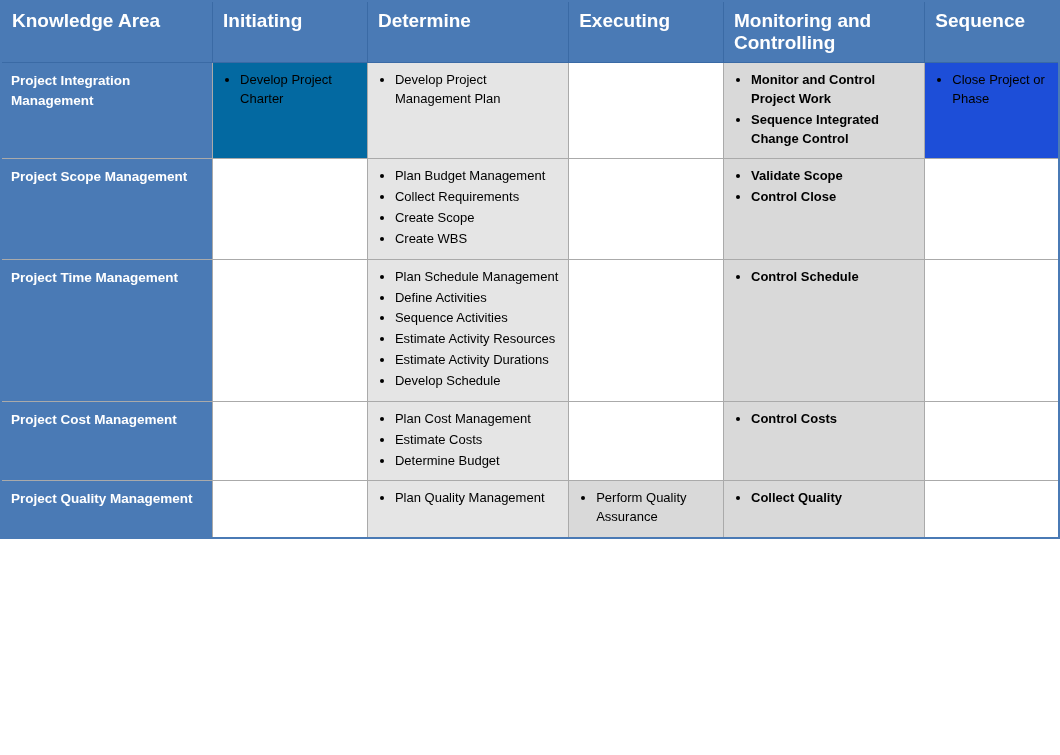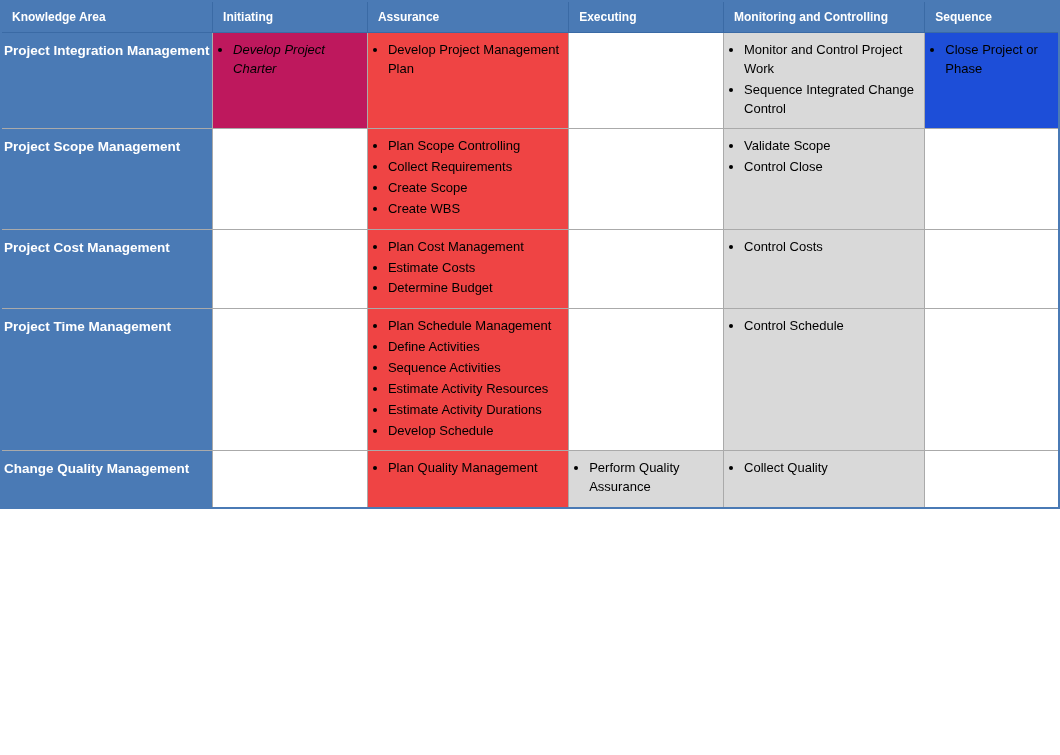--- a/index.html
+++ b/index.html
@@ -14,52 +14,52 @@
       border: 2px solid #4a7ab5;
     }
     th {
       background-color: #4a7ab5;
       color: #fff;
       font-weight: bold;
       padding: 8px 10px;
       text-align: left;
       vertical-align: top;
       border: 1px solid #3a6aa5;
-      font-size: 12px;
+      font-size: 19px;
     }
     td {
-      padding: 8px 2px;
+      padding: 8px 9px;
       vertical-align: top;
       border: 1px solid #aaa;
       font-size: 13px;
       line-height: 1.45;
     }
     td.knowledge-area {
       background-color: #4a7ab5;
       color: #fff;
       font-weight: bold;
       font-size: 13.5px;
       width: 205px;
     }
     td.initiating {
-      background-color: #be185d;
+      background-color: #0369a1;
       width: 150px;
-      font-style: italic;
     }
     td.planning {
-      background-color: #ef4444;
+      background-color: #e5e5e5;
       width: 195px;
     }
     td.executing {
       background-color: #d9d9d9;
       width: 150px;
     }
     td.monitoring {
       background-color: #d9d9d9;
       width: 195px;
+      font-weight: bold;
     }
     td.closing {
       background-color: #1d4ed8;
       width: 130px;
     }
     td.empty {
       background-color: #fff;
     }
     ul {
       list-style: disc;
@@ -70,21 +70,21 @@
     }
   </style>
 </head>
 <body>
 
 <table>
   <thead>
     <tr>
       <th>Knowledge Area</th>
       <th>Initiating</th>
-      <th>Assurance</th>
+      <th>Determine</th>
       <th>Executing</th>
       <th>Monitoring and Controlling</th>
       <th>Sequence</th>
     </tr>
   </thead>
   <tbody id="table-body">
   <tr>
         <td class="knowledge-area">Project Integration Management</td>
         <td class="initiating">
           <ul>
@@ -107,49 +107,31 @@
           <ul>
             <li>Close Project or Phase</li>
           </ul>
         </td>
       </tr>
       <tr>
         <td class="knowledge-area">Project Scope Management</td>
         <td class="empty"></td>
         <td class="planning">
           <ul>
-            <li>Plan Scope Controlling</li>
+            <li>Plan Budget Management</li>
             <li>Collect Requirements</li>
             <li>Create Scope</li>
             <li>Create WBS</li>
           </ul>
         </td>
         <td class="empty"></td>
         <td class="monitoring">
           <ul>
             <li>Validate Scope</li>
             <li>Control Close</li>
-          </ul>
-        </td>
-        <td class="empty"></td>
-      </tr>
-      <tr>
-        <td class="knowledge-area">Project Cost Management</td>
-        <td class="empty"></td>
-        <td class="planning">
-          <ul>
-            <li>Plan Cost Management</li>
-            <li>Estimate Costs</li>
-            <li>Determine Budget</li>
-          </ul>
-        </td>
-        <td class="empty"></td>
-        <td class="monitoring">
-          <ul>
-            <li>Control Costs</li>
           </ul>
         </td>
         <td class="empty"></td>
       </tr>
       <tr>
         <td class="knowledge-area">Project Time Management</td>
         <td class="empty"></td>
         <td class="planning">
           <ul>
             <li>Plan Schedule Management</li>
@@ -162,21 +144,39 @@
         </td>
         <td class="empty"></td>
         <td class="monitoring">
           <ul>
             <li>Control Schedule</li>
           </ul>
         </td>
         <td class="empty"></td>
       </tr>
       <tr>
-        <td class="knowledge-area">Change Quality Management</td>
+        <td class="knowledge-area">Project Cost Management</td>
+        <td class="empty"></td>
+        <td class="planning">
+          <ul>
+            <li>Plan Cost Management</li>
+            <li>Estimate Costs</li>
+            <li>Determine Budget</li>
+          </ul>
+        </td>
+        <td class="empty"></td>
+        <td class="monitoring">
+          <ul>
+            <li>Control Costs</li>
+          </ul>
+        </td>
+        <td class="empty"></td>
+      </tr>
+      <tr>
+        <td class="knowledge-area">Project Quality Management</td>
         <td class="empty"></td>
         <td class="planning">
           <ul>
             <li>Plan Quality Management</li>
           </ul>
         </td>
         <td class="executing">
           <ul>
             <li>Perform Quality Assurance</li>
           </ul>

